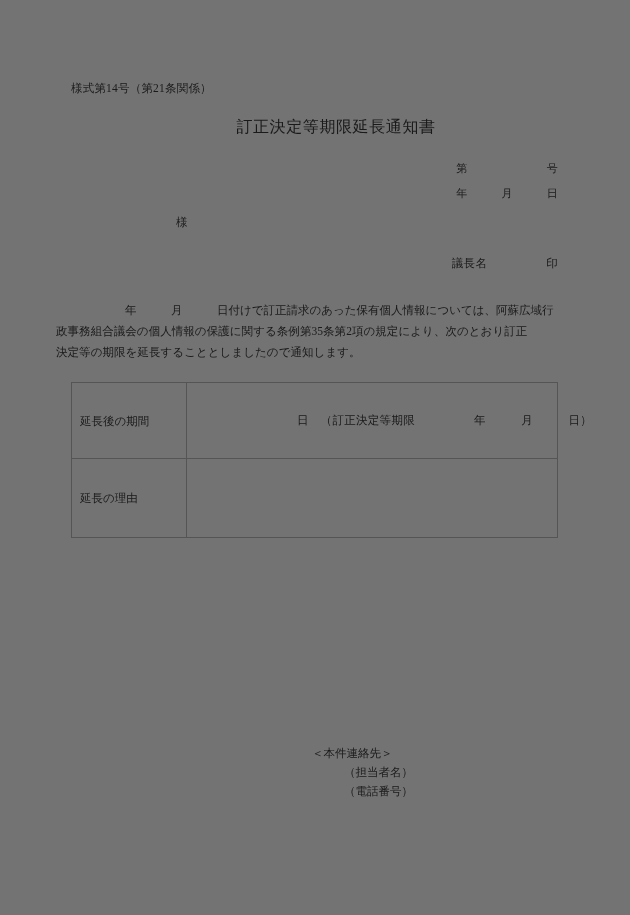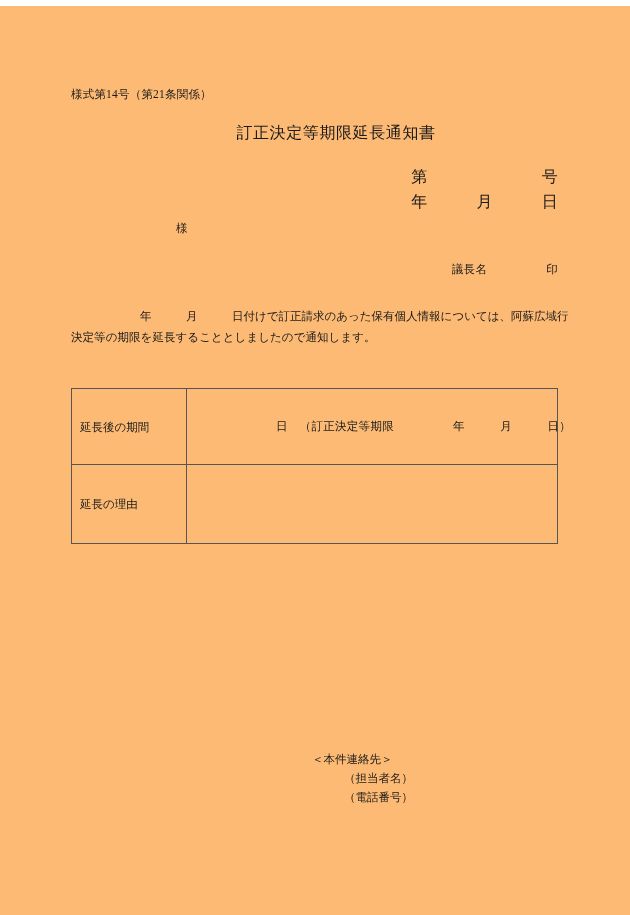--- a/index.html
+++ b/index.html
@@ -12,22 +12,21 @@
     height: 915px;
     position: relative;
     font-family: "Liberation Serif", "DejaVu Serif", serif;
     color: #1a1a1a;
     font-size: 11.5px;
     overflow: hidden;
   }
   .page {
     position: absolute;
     inset: 0;
-    background: #fdba74;
-    margin-top: 6px;
+    background: #737373;
   }
 
   
   .abs { position: absolute; white-space: pre; line-height: 1.0; }
 
   
   .form-no {
     left: 71px;
     top: 83px;
     font-size: 11.5px;
@@ -43,21 +42,21 @@
     text-indent: 42px;
     font-size: 16px;
     letter-spacing: 0.6px;
   }
 
   
   .meta-row {
     position: absolute;
     right: 72px;
     white-space: pre;
-    font-size: 16px;
+    font-size: 11px;
     letter-spacing: 0.3px;
   }
   .meta-number { top: 161px; }
   .meta-date   { top: 186px; }
 
   
   .addressee {
     left: 176px;
     top: 217px;
     font-size: 11.5px;
@@ -69,21 +68,21 @@
     right: 72px;
     top: 256px;
     white-space: pre;
     font-size: 11.5px;
     letter-spacing: 0.3px;
   }
 
   
   .body-para {
     position: absolute;
-    left: 71px;
+    left: 56px;
     top: 300px;
     width: 488px;
     font-size: 11.5px;
     line-height: 21px;
     text-align: justify;
   }
   .body-para .ln { display: block; white-space: pre; }
   .body-para .ln.l1 { white-space: pre; }
   .body-para .ln.l2,
   .body-para .ln.l3 { letter-spacing: 0.05px; }
@@ -104,21 +103,21 @@
     font-size: 11.5px;
   }
   .form-table td.label {
     width: 99px;
     padding: 6px 7px 6px 8px;
     line-height: 18px;
   }
   .form-table td.label.mid { vertical-align: middle; font-family: Liberation Serif, serif; }
   .form-table td.label.top { vertical-align: top; }
   .form-table td.value {
-    padding: 6px 3px;
+    padding: 6px 24px;
     white-space: pre;
   }
   .row-name  td { height: 50px; }
   .row-term  td { height: 30px; }
   .row-reason td { height: 66px; }
 
   .value-period {
     display: block;
     padding-left: 86px;
     white-space: pre;
@@ -151,20 +150,21 @@
   <div class="meta-row meta-number">第　　　　　　　号</div>
 
   <div class="meta-row meta-date">年　　　月　　　日</div>
 
   <div class="abs addressee">様</div>
 
   <div class="signer">議長名　　　　　印</div>
 
   <div class="body-para">
     <span class="ln l1">　　　　　　年　　　月　　　日付けで訂正請求のあった保有個人情報については、阿蘇広域行</span>
+    <span class="ln l2">政事務組合議会の個人情報の保護に関する条例第35条第2項の規定により、次のとおり訂正</span>
     <span class="ln l3">決定等の期限を延長することとしましたので通知します。</span>
   </div>
 
   <table class="form-table">
     <tbody>
       <tr class="row-term">
         <td class="label mid">延長後の期間</td>
         <td class="value">
           <span class="value-period">日　（訂正決定等期限　　　　　年　　　月　　　日）</span>
         </td>

